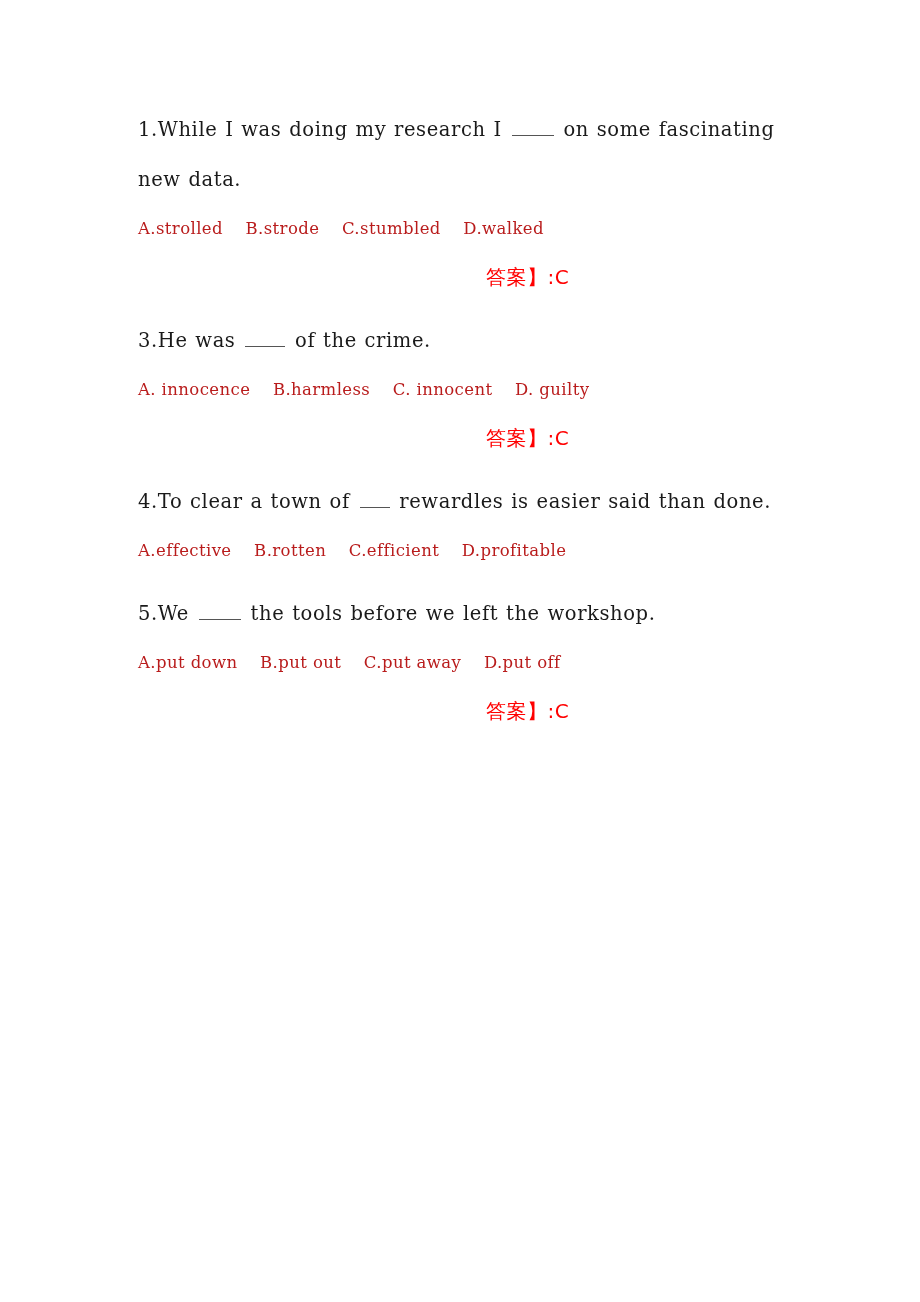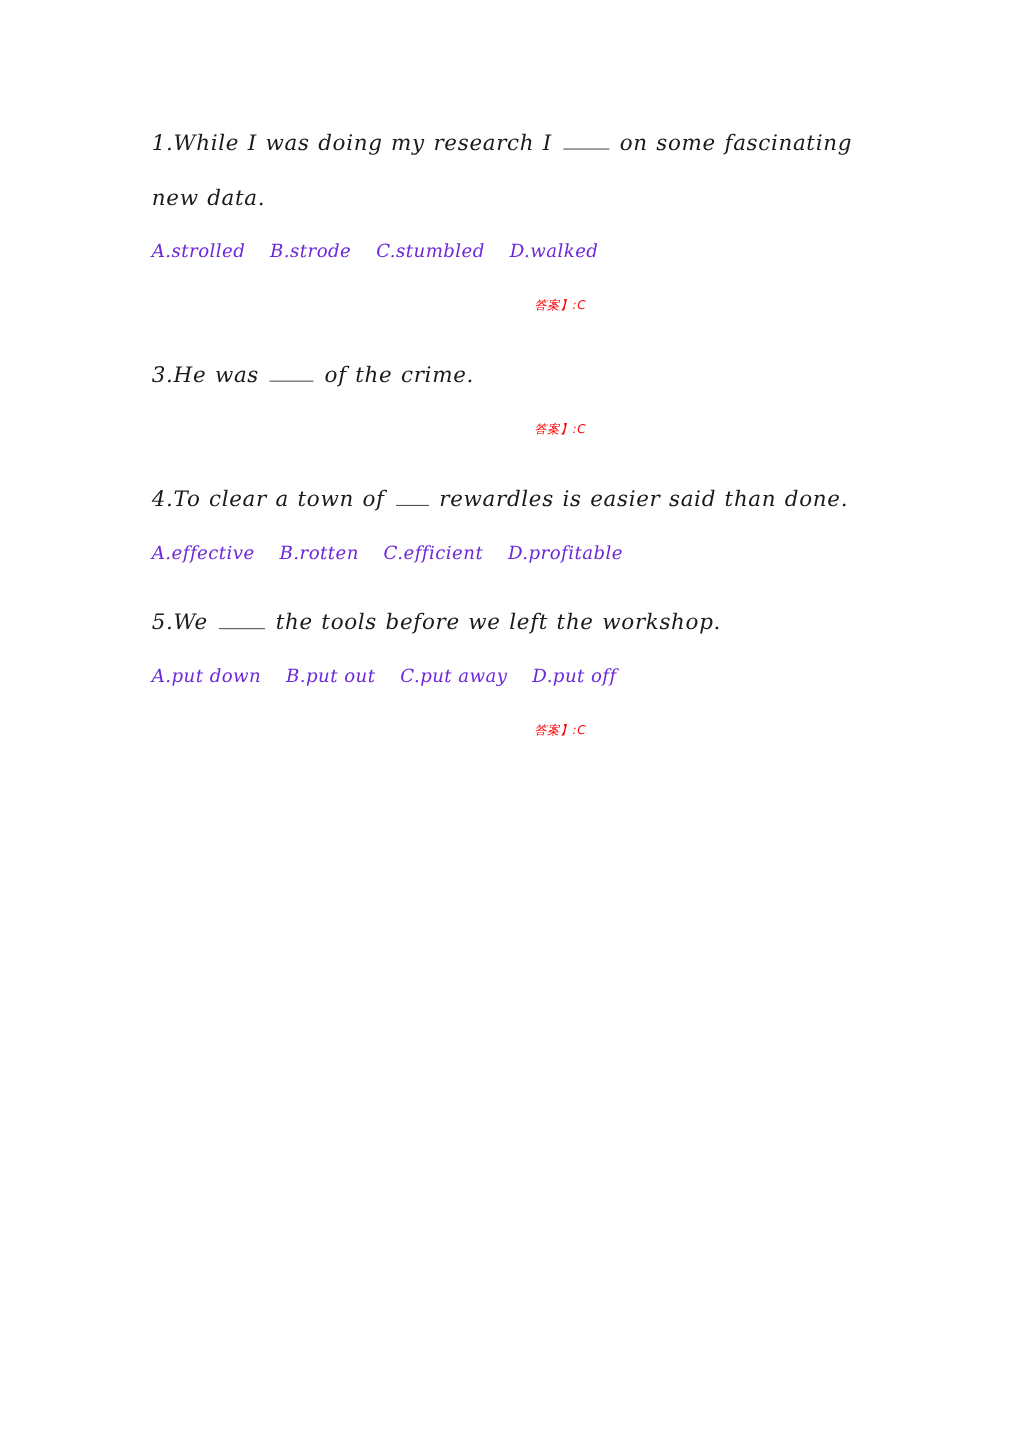--- a/index.html
+++ b/index.html
@@ -14,45 +14,44 @@
     font-family: "DejaVu Serif", serif;
     color: #000000;
   }
   .page {
     position: relative;
     width: 920px;
     height: 1302px;
     background: #ffffff;
     box-sizing: border-box;
     padding: 105px 135px 0 138px;
-    font-style: italic;
   }
   .question-block {
     margin-bottom: 14px;
   }
   .q-stem {
     font-family: "DejaVu Serif", serif;
     font-size: 19.5px;
     line-height: 50px;
     letter-spacing: 0.6px;
     color: #1a1a1a;
     white-space: pre-wrap;
     word-spacing: 1px;
   }
   .q-options {
     font-family: "DejaVu Serif", serif;
     font-size: 16.5px;
     line-height: 48px;
     letter-spacing: 0.4px;
-    color: #6d28d9;
+    color: #b91c1c;
     white-space: pre;
   }
   .q-answer {
     font-family: "DejaVu Sans", sans-serif;
-    font-size: 11px;
+    font-size: 20px;
     line-height: 49px;
     color: #ff0000;
     padding-left: 348px;
     letter-spacing: 0.5px;
     white-space: pre;
   }
   .blank {
     display: inline-block;
     border-bottom: 1.3px solid #555;
     vertical-align: baseline;
@@ -67,20 +66,21 @@
 
   <div class="question-block">
     <div class="q-stem"><span>1.</span><span>While I was doing my research I </span><span class="blank" style="width:42px"></span><span> on some fascinating new data.</span></div>
     <div class="q-options">A.strolled    B.strode    C.stumbled    D.walked</div>
     <div class="q-answer">答案】:C</div>
   </div>
 
 
   <div class="question-block">
     <div class="q-stem"><span>3.</span><span>He was </span><span class="blank" style="width:40px"></span><span> of the crime.</span></div>
+    <div class="q-options">A. innocence    B.harmless    C. innocent    D. guilty</div>
     <div class="q-answer">答案】:C</div>
   </div>
 
   <div class="question-block">
     <div class="q-stem"><span>4.</span><span>To clear a town of </span><span class="blank" style="width:30px"></span><span> rewardles is easier said than done.</span></div>
     <div class="q-options">A.effective    B.rotten    C.efficient    D.profitable</div>
   </div>
 
   <div class="question-block">
     <div class="q-stem"><span>5.</span><span>We </span><span class="blank" style="width:42px"></span><span> the tools before we left the workshop.</span></div>

